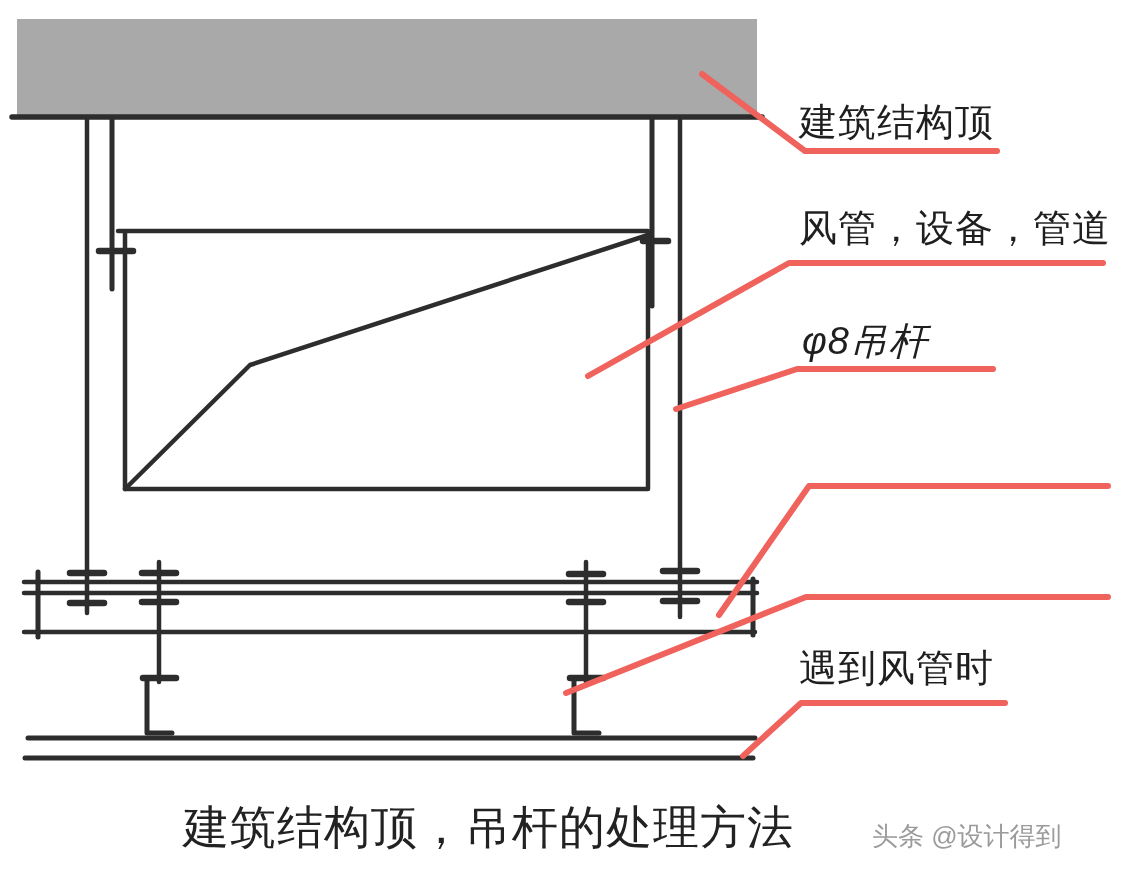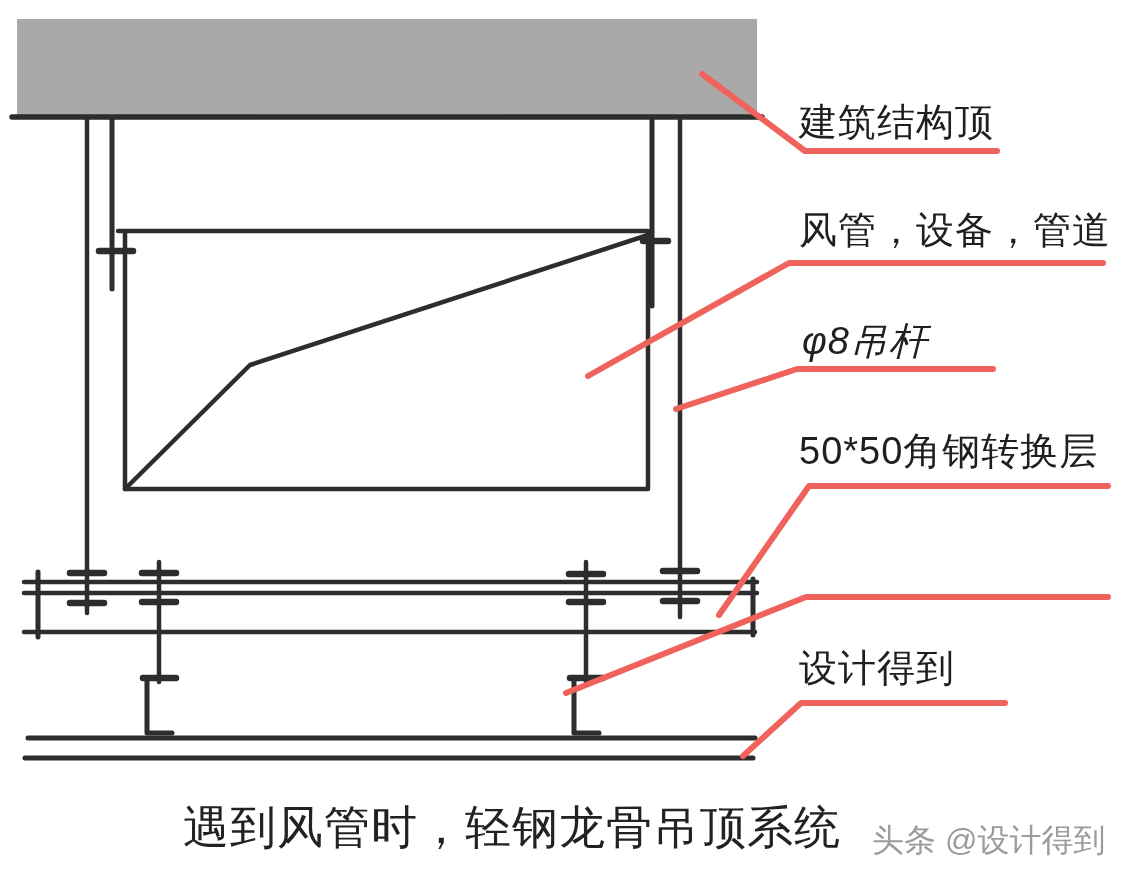--- a/index.html
+++ b/index.html
@@ -14,37 +14,37 @@
   .stage svg{position:absolute;left:0;top:0;}
   .label{
     position:absolute;
     font-size:38px;
     line-height:1.05;
     color:#1f1f1f;
     white-space:nowrap;
     letter-spacing:1px;
   }
   .lbl-0{left:799px;top:103px;}
-  .lbl-1{left:799px;top:211px;}
+  .lbl-1{left:799px;top:211px;font-family:Liberation Mono, monospace;}
   .lbl-2{left:802px;top:322px;font-style:italic;}
   .lbl-3{left:799px;top:432px;}
   .lbl-4{left:799px;top:542px;}
   .lbl-5{left:799px;top:649px;}
   .caption{
     position:absolute;
     left:183px;top:797px;
     font-size:46px;
     color:#222222;
     white-space:nowrap;
     letter-spacing:1px;
   }
   .watermark{
     position:absolute;
     left:872px;top:819px;
-    font-size:32px;
+    font-size:26px;
     font-weight:500;
     color:#9b9b9b;
     white-space:nowrap;
     text-shadow:2px 3px 0 rgba(255,255,255,0.95), -1px -1px 0 rgba(255,255,255,0.4);
   }
 </style>
 </head>
 <body>
 
 <div class="stage">
@@ -104,20 +104,19 @@
       <path d="M676 409 L797 369 H993"></path>
       <path d="M719 615 L809 486 H1108"></path>
       <path d="M566 693 L806 597 H1108"></path>
       <path d="M743 756 L801 703 H1005"></path>
     </g>
   </svg>
 
   <div class="label lbl-0">建筑结构顶</div>
   <div class="label lbl-1">风管，设备，管道</div>
   <div class="label lbl-2">φ8吊杆</div>
-  <div class="label lbl-3">50*50角钢转换层</div>
-  <div class="label lbl-5">设计得到</div>
+  <div class="label lbl-5">遇到风管时</div>
 
-  <div class="caption">遇到风管时，轻钢龙骨吊顶系统</div>
+  <div class="caption">建筑结构顶，吊杆的处理方法</div>
 
   <div class="watermark">头条 @设计得到</div>
 
 </div>
 
 </body></html>

